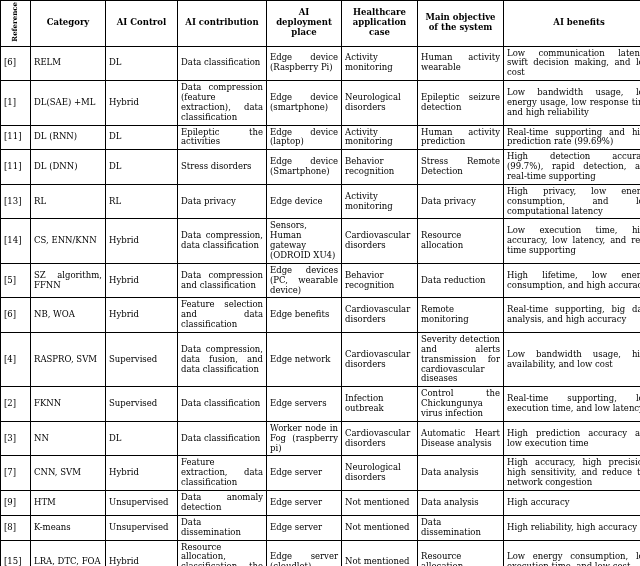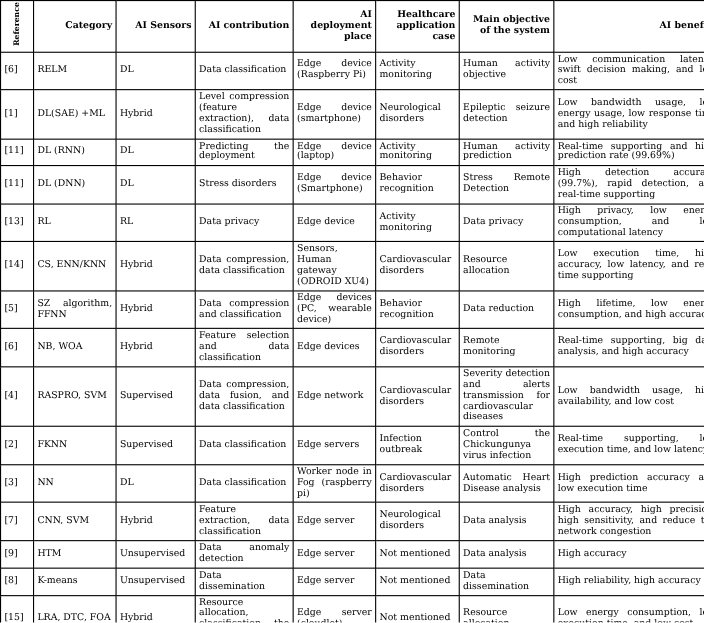--- a/index.html
+++ b/index.html
@@ -20,21 +20,21 @@
   th, td {
     border: 1px solid #000;
     padding: 2px 3px;
     font-size: 8.5px;
     line-height: 1.16;
     text-align: justify;
     overflow: hidden;
   }
   th {
     font-weight: bold;
-    text-align: right;
+    text-align: center;
     vertical-align: middle;
   }
   td { vertical-align: middle; }
   td.ref-cell { text-align: left; }
   th.ref-header {
     text-align: center;
     vertical-align: middle;
     padding: 1px 0;
   }
   .vertical-text {
@@ -58,54 +58,54 @@
     <col style="width:89px">
     <col style="width:75px">
     <col style="width:76px">
     <col style="width:86px">
     <col style="width:151px">
   </colgroup>
   <thead>
     <tr>
       <th class="ref-header"><span class="vertical-text">Reference</span></th>
       <th>Category</th>
-      <th>AI Sensors</th>
+      <th>AI Control</th>
       <th>AI contribution</th>
       <th>AI deployment place</th>
       <th>Healthcare application case</th>
       <th>Main objective of the system</th>
       <th>AI benefits</th>
     </tr>
   </thead>
   <tbody>
     <tr>
       <td class="ref-cell">[6]</td>
       <td>RELM</td>
       <td>DL</td>
       <td>Data classification</td>
       <td>Edge device (Raspberry Pi)</td>
       <td>Activity monitoring</td>
-      <td>Human activity objective</td>
+      <td>Human activity wearable</td>
       <td>Low communication latency, swift decision making, and low cost</td>
     </tr>
     <tr>
       <td class="ref-cell">[1]</td>
       <td>DL(SAE) +ML</td>
       <td>Hybrid</td>
-      <td>Level compression (feature extraction), data classification</td>
+      <td>Data compression (feature extraction), data classification</td>
       <td>Edge device (smartphone)</td>
       <td>Neurological disorders</td>
       <td>Epileptic seizure detection</td>
       <td>Low bandwidth usage, low energy usage, low response time and high reliability</td>
     </tr>
     <tr>
       <td class="ref-cell">[11]</td>
       <td>DL (RNN)</td>
       <td>DL</td>
-      <td>Predicting the deployment</td>
+      <td>Epileptic the activities</td>
       <td>Edge device (laptop)</td>
       <td>Activity monitoring</td>
       <td>Human activity prediction</td>
       <td>Real-time supporting and high prediction rate (99.69%)</td>
     </tr>
     <tr>
       <td class="ref-cell">[11]</td>
       <td>DL (DNN)</td>
       <td>DL</td>
       <td>Stress disorders</td>
@@ -142,21 +142,21 @@
       <td>Edge devices (PC, wearable device)</td>
       <td>Behavior recognition</td>
       <td>Data reduction</td>
       <td>High lifetime, low energy consumption, and high accuracy</td>
     </tr>
     <tr>
       <td class="ref-cell">[6]</td>
       <td>NB, WOA</td>
       <td>Hybrid</td>
       <td>Feature selection and data classification</td>
-      <td>Edge devices</td>
+      <td>Edge benefits</td>
       <td>Cardiovascular disorders</td>
       <td>Remote monitoring</td>
       <td>Real-time supporting, big data analysis, and high accuracy</td>
     </tr>
     <tr>
       <td class="ref-cell">[4]</td>
       <td>RASPRO, SVM</td>
       <td>Supervised</td>
       <td>Data compression, data fusion, and data classification</td>
       <td>Edge network</td>

